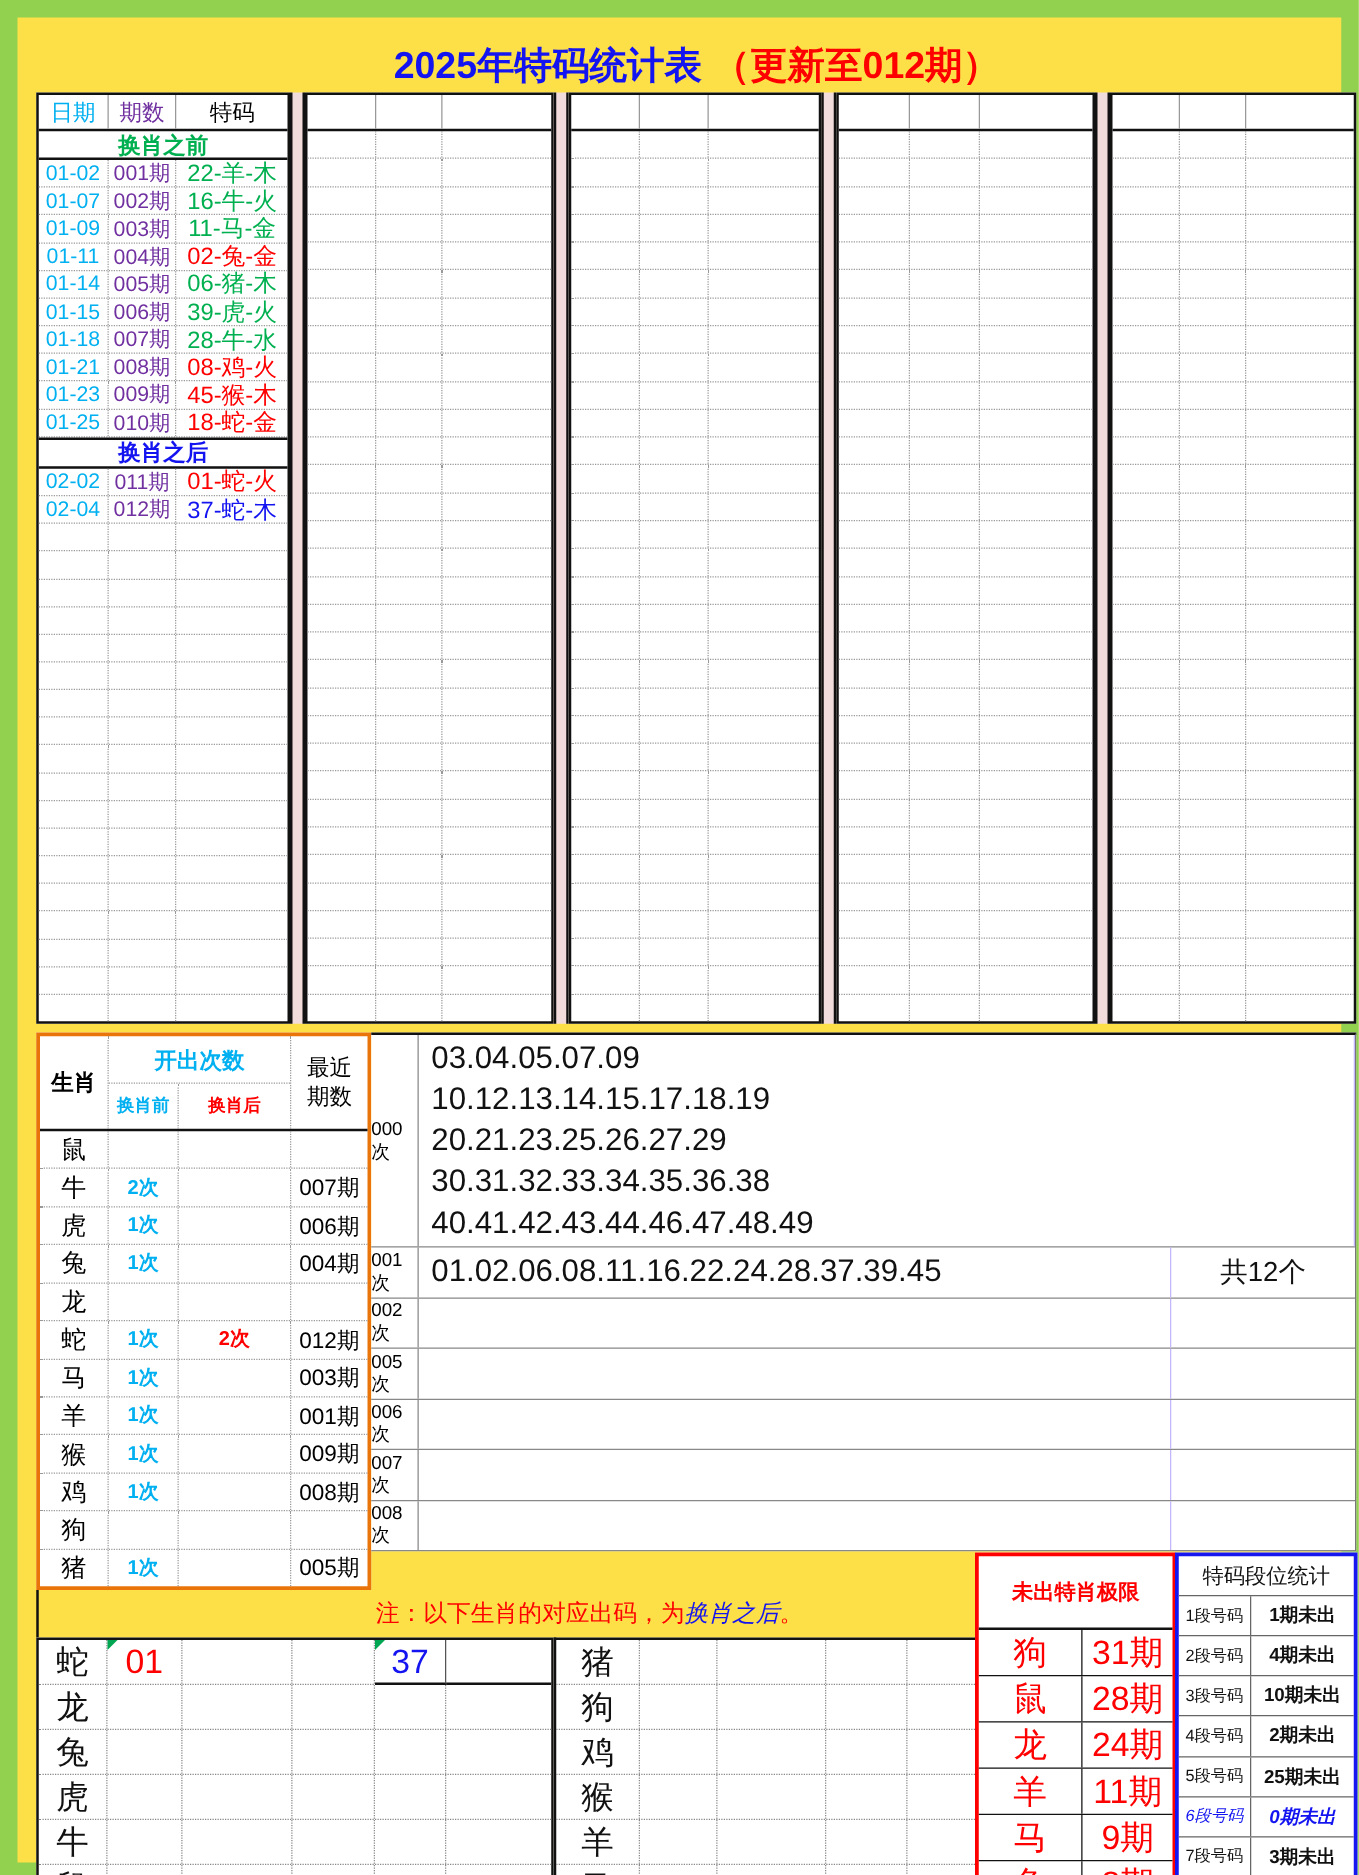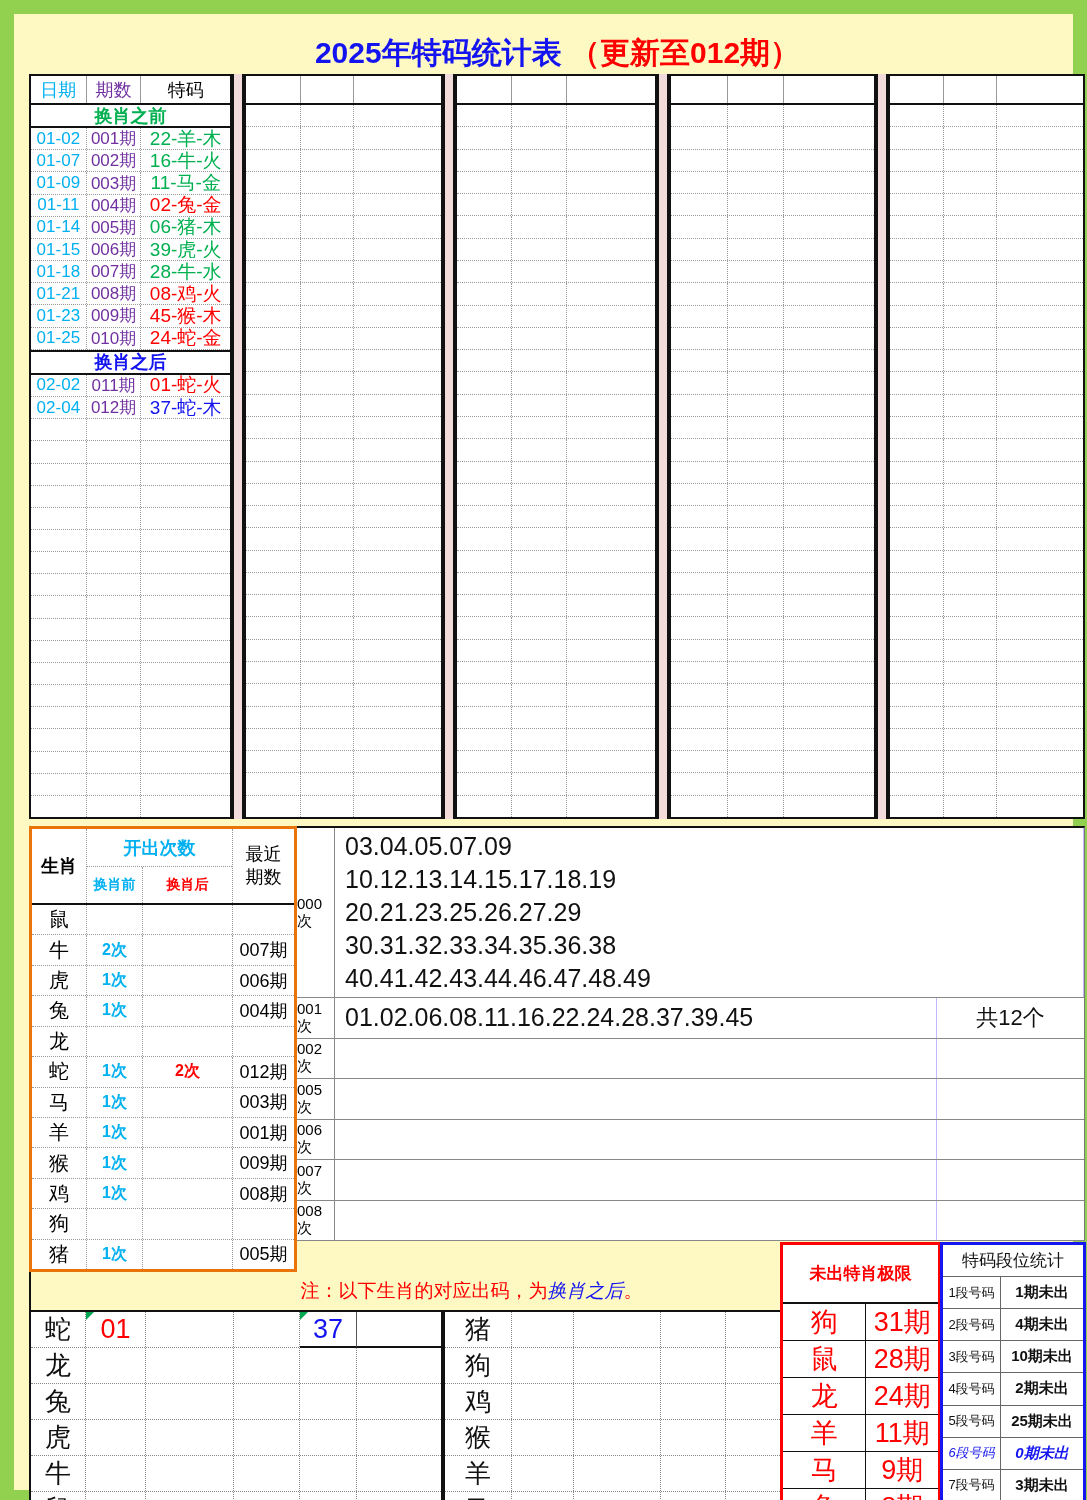--- a/index.html
+++ b/index.html
@@ -1,18 +1,18 @@
 <!DOCTYPE html>
 <html><head>
 <meta charset="utf-8">
 <style>
   * { margin:0; padding:0; box-sizing:border-box; }
   body { font-family:"Liberation Sans","DejaVu Sans",sans-serif; }
   .page { position:relative; width:1087px; height:1500px; background:#92d050; overflow:hidden; }
-  .content { position:absolute; left:14px; top:14px; width:1059px; height:1476px; background:#fef9c3; }
+  .content { position:absolute; left:14px; top:14px; width:1059px; height:1476px; background:#fde047; }
 
   
   .title { position:absolute; left:14px; top:18px; width:1059px; height:42px; text-align:center;
            font-size:30px; font-weight:bold; line-height:42px; }
   .title .t-main { color:#1414f0; }
   .title .t-suffix { color:#fe0000; }
 
   
   .top-table { position:absolute; left:15px; top:60px; width:1056px; height:745px;text-align:center; }
   .grp { position:absolute; top:0; height:745px; border:2px solid #111; background:#fff;
@@ -207,21 +207,21 @@
               <div class="tcell w3 code" style="color: rgb(254, 0, 0);">08-鸡-火</div>
             </div>
             <div class="trow">
               <div class="tcell w1 date">01-23</div>
               <div class="tcell w2 period">009期</div>
               <div class="tcell w3 code" style="color: rgb(254, 0, 0);">45-猴-木</div>
             </div>
             <div class="trow">
               <div class="tcell w1 date">01-25</div>
               <div class="tcell w2 period">010期</div>
-              <div class="tcell w3 code" style="color: rgb(254, 0, 0);">24-蛇-金</div>
+              <div class="tcell w3 code" style="color: rgb(254, 0, 0);">18-蛇-金</div>
             </div>
             <div class="trow section sec-after">
               <div class="scell">换肖之后</div>
             </div>
             <div class="trow">
               <div class="tcell w1 date">02-02</div>
               <div class="tcell w2 period">011期</div>
               <div class="tcell w3 code" style="color: rgb(254, 0, 0);">01-蛇-火</div>
             </div>
             <div class="trow">

